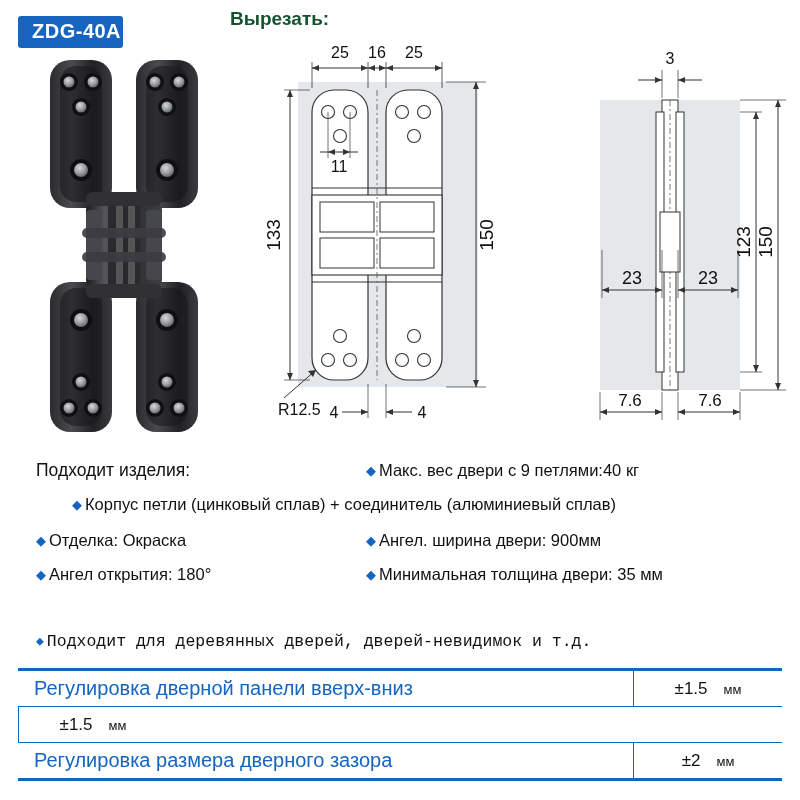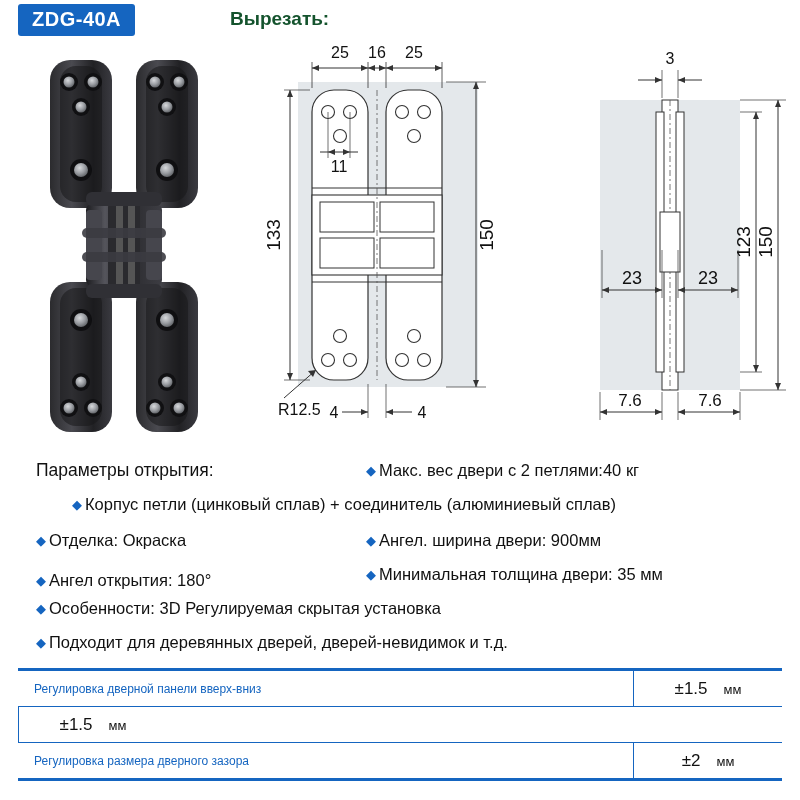--- a/index.html
+++ b/index.html
@@ -8,25 +8,25 @@
     background:#ffffff;
     font-family:"Liberation Sans", sans-serif;
     color:#111;
     position:relative;
     overflow:hidden;
   }
   .root{position:relative;width:800px;height:800px;}
 
   
   .badge{
-    position:absolute;left:18px;top:4px;
+    position:absolute;left:18px;top:16px;
     background:#1565c0;
     color:#fff;
     font-size:20px;font-weight:bold;
-    padding:4px 14px 5px 14px;
+    padding:4px 2px 5px 14px;
     border-radius:3px;
     letter-spacing:0.5px;
   }
 
   
   .photo{
     position:absolute;left:24px;top:52px;width:200px;height:390px;
   }
   .photo svg{display:block;}
 
@@ -61,21 +61,21 @@
   .trow{
     display:flex;
     align-items:center;
     height:35px;
     border-bottom:1px solid #1565c0;
   }
   .trow:last-child{border-bottom:none;}
   .tcell-name{
     flex:1;
     padding-left:16px;
-    font-size:12px;
+    font-size:20px;
     color:#1565c0;
   }
   .tcell-val{
     width:148px;
     text-align:center;
     font-size:17px;
     color:#111;
     border-left:1px solid #1565c0;
     height:35px;
     line-height:35px;
@@ -328,51 +328,48 @@
         <polygon points="118,372 125,369 125,375" fill="#333"></polygon>
         <polygon points="180,372 173,369 173,375" fill="#333"></polygon>
         <text x="70" y="366" text-anchor="middle" font-size="17">7.6</text>
         <text x="150" y="366" text-anchor="middle" font-size="17">7.6</text>
       </g>
     </svg>
   </div>
 
   <div class="specs">
 
-    <div class="spec-line spec-title" style="left:18px;top:8px;">Параметры открытия:</div>
+    <div class="spec-line spec-title" style="left:18px;top:8px;">Подходит изделия:</div>
 
     <div class="spec-line" style="left:348px;top:8px;">
-      <span class="dia">◆</span><span>Макс. вес двери с 2 петлями:40 кг</span>
+      <span class="dia">◆</span><span>Макс. вес двери с 9 петлями:40 кг</span>
     </div>
 
     <div class="spec-line" style="left:18px;top:42px;margin-left:36px;">
       <span class="dia">◆</span><span>Корпус петли (цинковый сплав) + соединитель (алюминиевый сплав)</span>
     </div>
 
     <div class="spec-line" style="left:18px;top:78px;">
       <span class="dia">◆</span><span>Отделка: Окраска</span>
     </div>
 
     <div class="spec-line" style="left:348px;top:78px;">
       <span class="dia">◆</span><span>Ангел. ширина двери:  900мм</span>
     </div>
 
-    <div class="spec-line" style="left:18px;top:118px;">
+    <div class="spec-line" style="left:18px;top:112px;">
       <span class="dia">◆</span><span>Ангел открытия: 180°</span>
     </div>
 
     <div class="spec-line" style="left:348px;top:112px;">
       <span class="dia">◆</span><span>Минимальная толщина двери: 35 мм</span>
     </div>
 
-    <div class="spec-line" style="left:18px;top:146px;">
-      <span class="dia">◆</span><span>Особенности: 3D Регулируемая скрытая установка</span>
-    </div>
-
-    <div class="spec-line" style="left:18px;top:180px;">
+
+    <div class="spec-line" style="left:18px;top:180px;font-family:Liberation Mono, monospace;">
       <span class="dia">◆</span><span>Подходит для деревянных дверей, дверей-невидимок и т.д.</span>
     </div>
   </div>
 
   <div class="table">
     <div class="trow">
       <div class="tcell-name">Регулировка дверной панели вверх-вниз</div>
       <div class="tcell-val">
         <span>±1.5</span><span class="vsmall">мм</span>
       </div>

